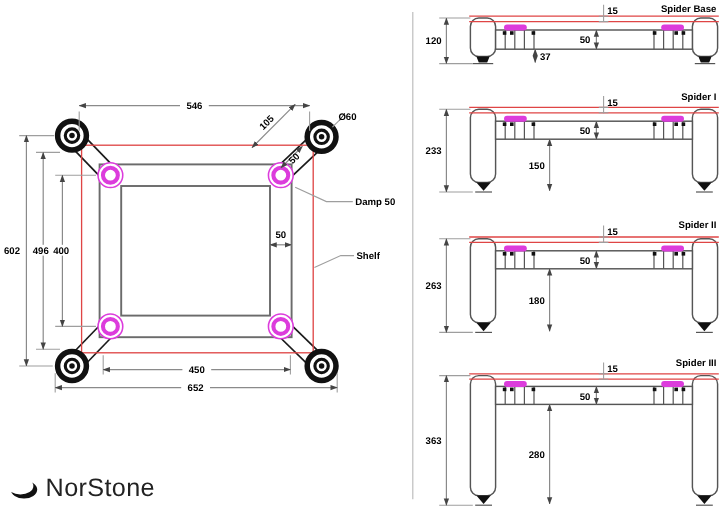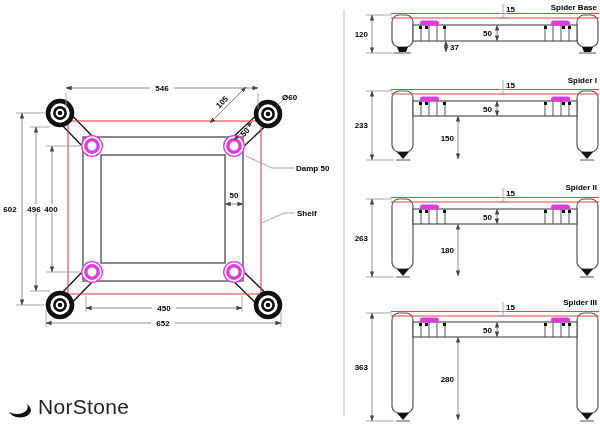--- a/index.html
+++ b/index.html
@@ -15,21 +15,21 @@
   .lbg{fill:#fff;}
   .frame{fill:#fff;stroke:#6b6b6b;stroke-width:1.6;}
   .arm{stroke:#1a1a1a;stroke-width:1.4;}
   .redline{stroke:var(--red,#df4545);stroke-width:1.1;fill:none;}
   .mag{stroke:var(--magenta,#dc3cdc);fill:#fff;}
   .clamp{fill:var(--magenta,#dc3cdc);}
   .post{fill:#fff;stroke:#555;stroke-width:1.2;}
   .beamline{stroke:#555;stroke-width:1;fill:none;}
   .black{fill:#111;}
   .footring{fill:#fff;stroke:#111;}
-  .logo{position:absolute;left:8px;top:395px;display:flex;align-items:flex-end;gap:5px;}
+  .logo{position:absolute;left:8px;top:395px;display:flex;align-items:center;gap:5px;}
   .logo-text{font-size:21px;font-weight:400;color:#222;letter-spacing:0.3px;}
 </style>
 </head>
 <body>
 
 
 
 <svg width="600" height="425" viewBox="0 0 600 425">
   <defs>
     <marker id="ah" viewBox="0 0 6 6" refX="5.6" refY="3" markerWidth="6" markerHeight="6" orient="auto" markerUnits="userSpaceOnUse">

